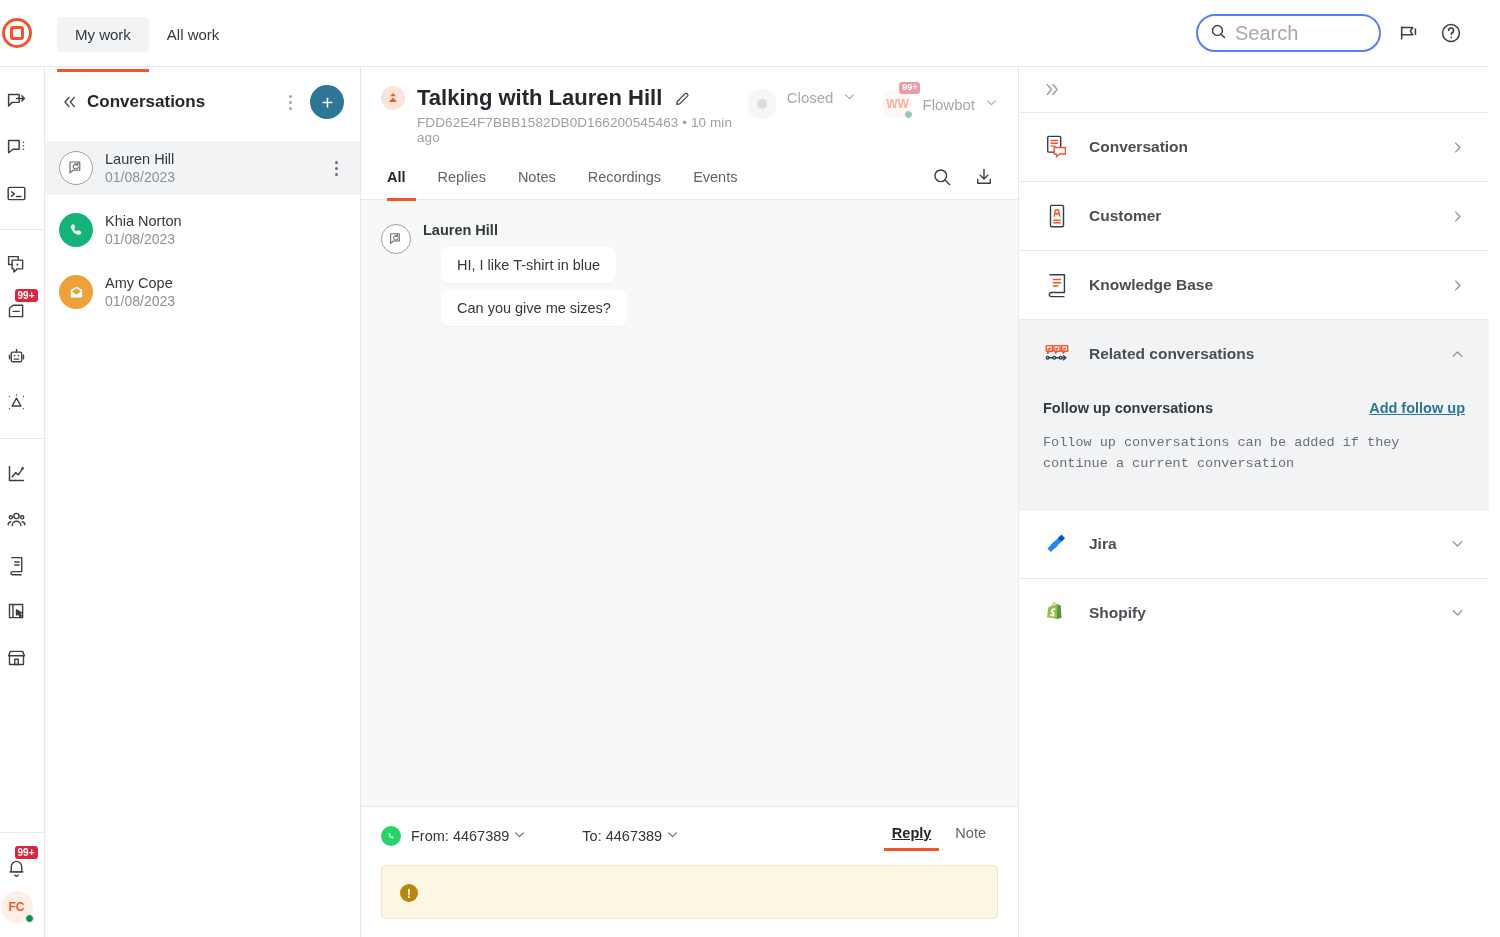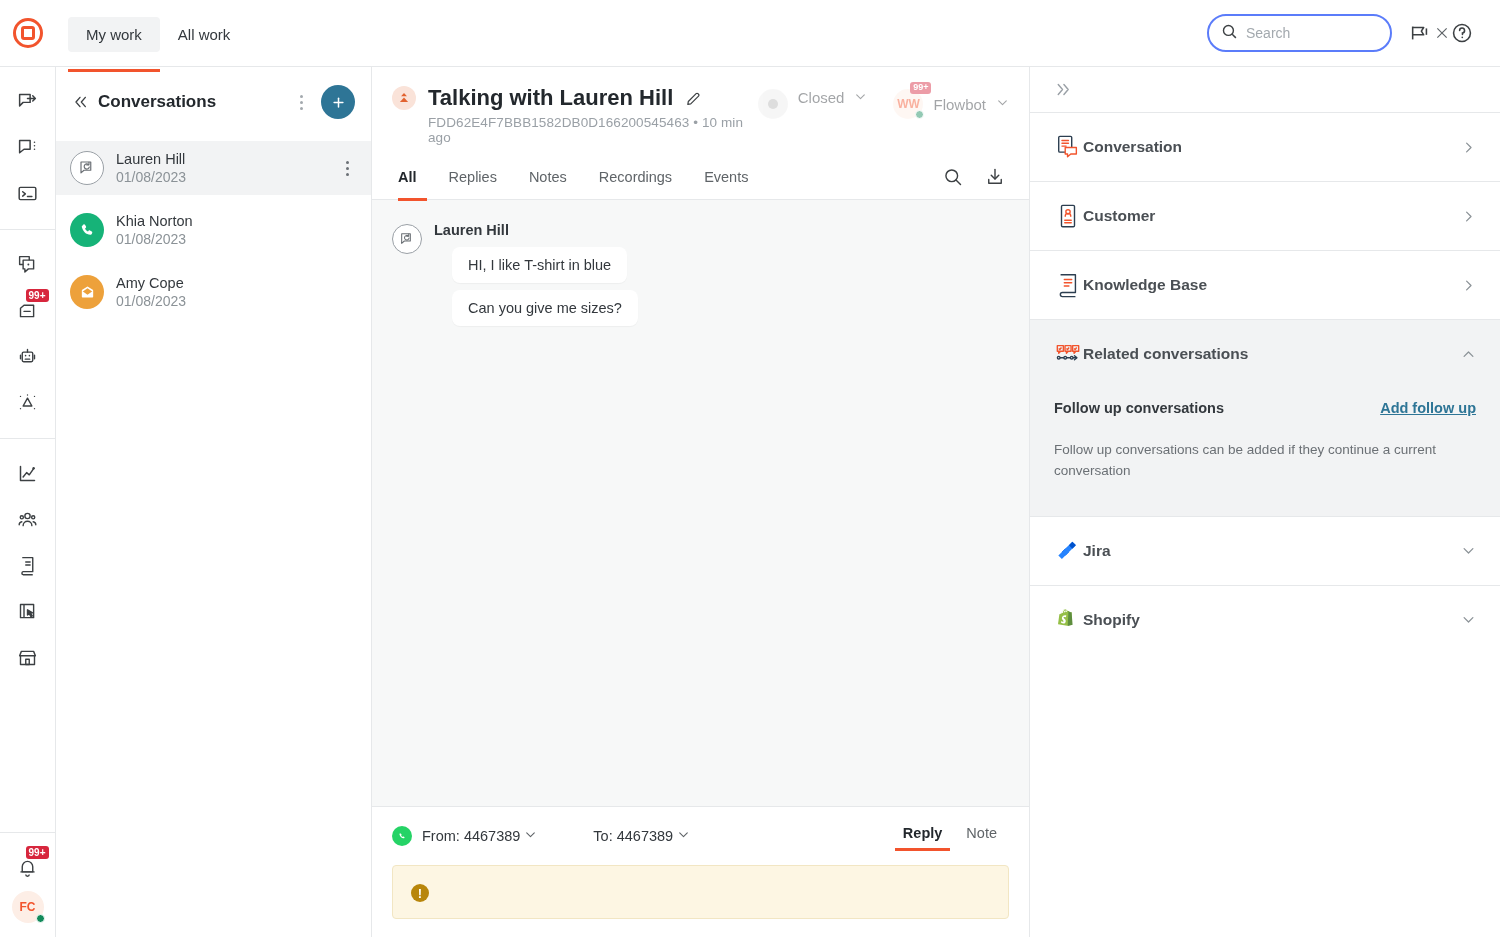--- a/index.html
+++ b/index.html
@@ -38,21 +38,21 @@
     content: ""; position: absolute; left: 0; right: 0; bottom: -20px;
     height: 3px; background: #f2542d;
   }
   .topbar-spacer { flex: 1; }
   .topbar-right { display: flex; align-items: center; gap: 14px; padding-right: 24px; }
   .searchbox {
     width: 185px; height: 38px; border: 2px solid #5b7cfa; border-radius: 19px;
     display: flex; align-items: center; gap: 8px; padding: 0 12px; background: #fff;
   }
   .searchbox input {
-    border: none; outline: none; flex: 1; font-size: 14px;
+    border: none; outline: none; flex: 1; font-size: 20px;
     font-family: "Liberation Sans", sans-serif; color: #33383d; background: transparent;
     caret-color: #33383d;
   }
   .searchbox input::placeholder { color: #a3a9ae; }
   .icon-btn {
     width: 28px; height: 28px; display: flex; align-items: center; justify-content: center;
     cursor: pointer; color: #3c4043;
   }
 
   
@@ -187,52 +187,52 @@
     width: 20px; height: 20px; border-radius: 50%; background: #25d366;
     display: flex; align-items: center; justify-content: center; flex-shrink: 0; margin-right: 10px;
   }
   .sel { display: flex; align-items: center; gap: 4px; font-size: 14.5px; color: #33383d; cursor: pointer; }
   .sel.to { margin-left: 56px; }
   .composer-spacer { flex: 1; }
   .rtab {
     position: relative; font-size: 14.5px; color: #5f6468; cursor: pointer;
     padding: 4px 12px 10px 12px;
   }
-  .rtab.active { color: #23282d; font-weight: bold; }
+  .rtab.active { color: #23282d; font-weight: bold; text-decoration: underline; }
   .rtab.active::after {
     content: ""; position: absolute; left: 4px; right: 4px; bottom: 0; height: 3px; background: #f2542d;
   }
   .warning {
     margin-top: 14px; background: #fdf6e3; border: 1px solid #f2e6c3; border-radius: 4px;
     padding: 16px 18px; display: flex; gap: 14px; align-items: flex-start;
   }
   .warn-icon {
     width: 18px; height: 18px; border-radius: 50%; background: #b8860b; color: #fff;
     font-size: 13px; font-weight: bold; display: flex; align-items: center; justify-content: center;
     flex-shrink: 0; margin-top: 2px; line-height: 1;
   }
   .warn-text { font-size: 14.5px; color: #33383d; line-height: 1.5; }
   .warn-text a { color: #2e7596; text-decoration: none; }
 
   
   .rightpanel { width: 470px; min-width: 470px; background: #fff; display: flex; flex-direction: column; }
   .rp-collapse { padding: 14px 0 14px 24px; cursor: pointer; color: #9aa0a6; display: flex; }
   .rp-row {
-    display: flex; align-items: center; gap: 1px; padding: 20px 24px;
+    display: flex; align-items: center; gap: 18px; padding: 20px 24px;
     border-top: 1px solid #e6e8ea; cursor: pointer;
   }
   .rp-row.expanded { background: #f2f3f4; }
   .rp-icon { width: 28px; height: 28px; display: flex; align-items: center; justify-content: center; flex-shrink: 0; }
   .rp-label { flex: 1; font-size: 15.5px; font-weight: bold; color: #4a4f54; }
   .rp-chev { color: #8b9297; display: flex; align-items: center; }
   .rp-body { background: #f2f3f4; padding: 2px 24px 34px 24px; }
   .rp-body-head { display: flex; align-items: baseline; justify-content: space-between; padding: 10px 0 0 0; }
   .rp-body-title { font-size: 14.5px; font-weight: bold; color: #33383d; }
   .rp-link { font-size: 14.5px; color: #2e7596; text-decoration: underline; cursor: pointer; font-weight: bold; }
-  .rp-body-desc { font-size: 13.5px; color: #6b7075; line-height: 1.55; margin-top: 24px; max-width: 400px; }
+  .rp-body-desc { font-size: 13.5px; color: #6b7075; line-height: 1.55; margin-top: 17px; max-width: 400px; font-family: Liberation Mono, monospace; }
 </style>
 </head>
 <body>
 
 <div class="app">
 
   <div class="topbar">
     <div class="logo-wrap">
       <div class="logo">
         <div class="ring"></div>

